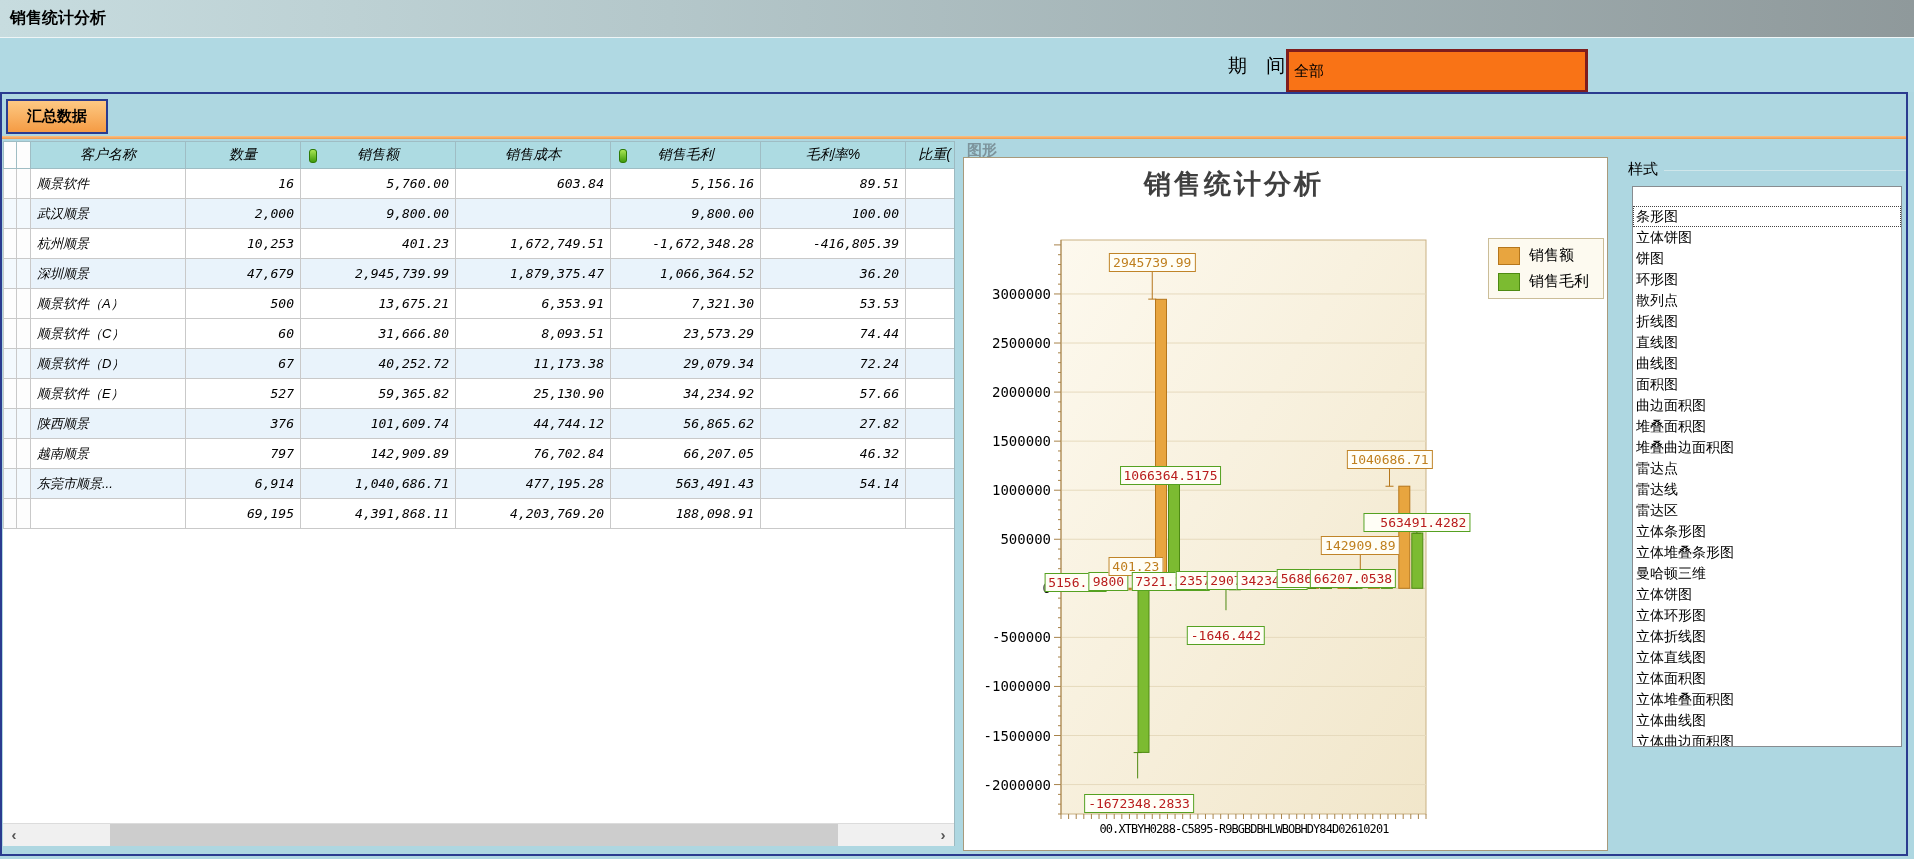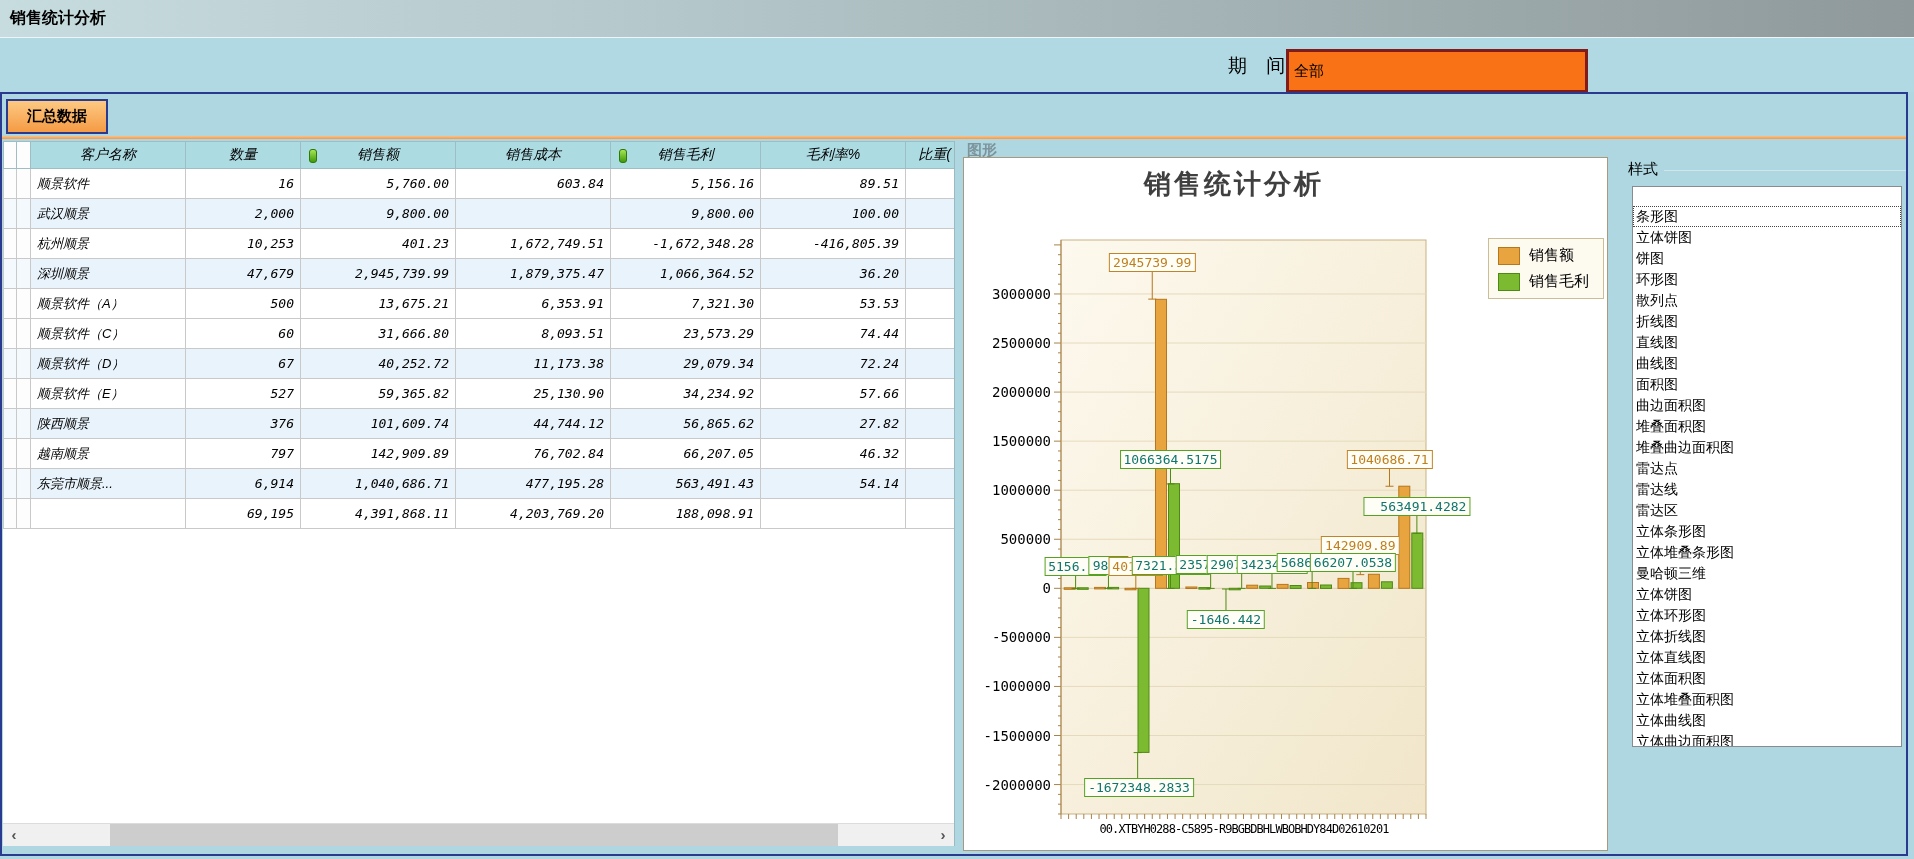--- a/index.html
+++ b/index.html
@@ -61,21 +61,21 @@
     border:1px solid #cbbd98;padding:7px 9px;display:flex;flex-direction:column;gap:7px;}
   .legenditem{display:flex;align-items:center;gap:9px;font-size:15px;color:#000;}
   .swatch{width:20px;height:16px;border:1px solid #999;flex:0 0 auto;}
   .xaxislabel{position:absolute;left:60px;top:663px;width:440px;text-align:center;
     font-size:13px;letter-spacing:-1px;color:#000;font-family:"DejaVu Sans Mono",monospace;
     transform:scaleX(.92);white-space:nowrap;}
   .callout{position:absolute;transform:translateX(-50%);font-size:13px;
     font-family:"DejaVu Sans Mono",monospace;background:#fffef6;border:1px solid;
     padding:0 3px;line-height:17px;white-space:nowrap;text-align:right;}
   .callout.s0{color:#bf7f1e;border-color:#c08428;}
-  .callout.s1{color:#0f766e;border-color:#55a121;}
+  .callout.s1{color:#b91c1c;border-color:#55a121;margin-top:16px;}
 
   
   .stylelabel{position:absolute;left:1626px;top:66px;font-size:15px;color:#000;background:#aed7e1;
     padding-right:6px;z-index:2;}
   .stylegroupline{position:absolute;left:1660px;top:76px;width:244px;height:1px;background:#cfe6ea;}
   .stylelist{position:absolute;left:1630px;top:92px;width:270px;height:561px;background:#fff;
     border:1px solid #888c90;overflow:hidden;padding-top:19px;box-sizing:border-box;}
   .styleitem{font-size:14px;line-height:21px;padding:0 3px;color:#000;cursor:default;white-space:nowrap;}
   .styleitem.sel{outline:1px dotted #444;outline-offset:-1px;}
 </style>

